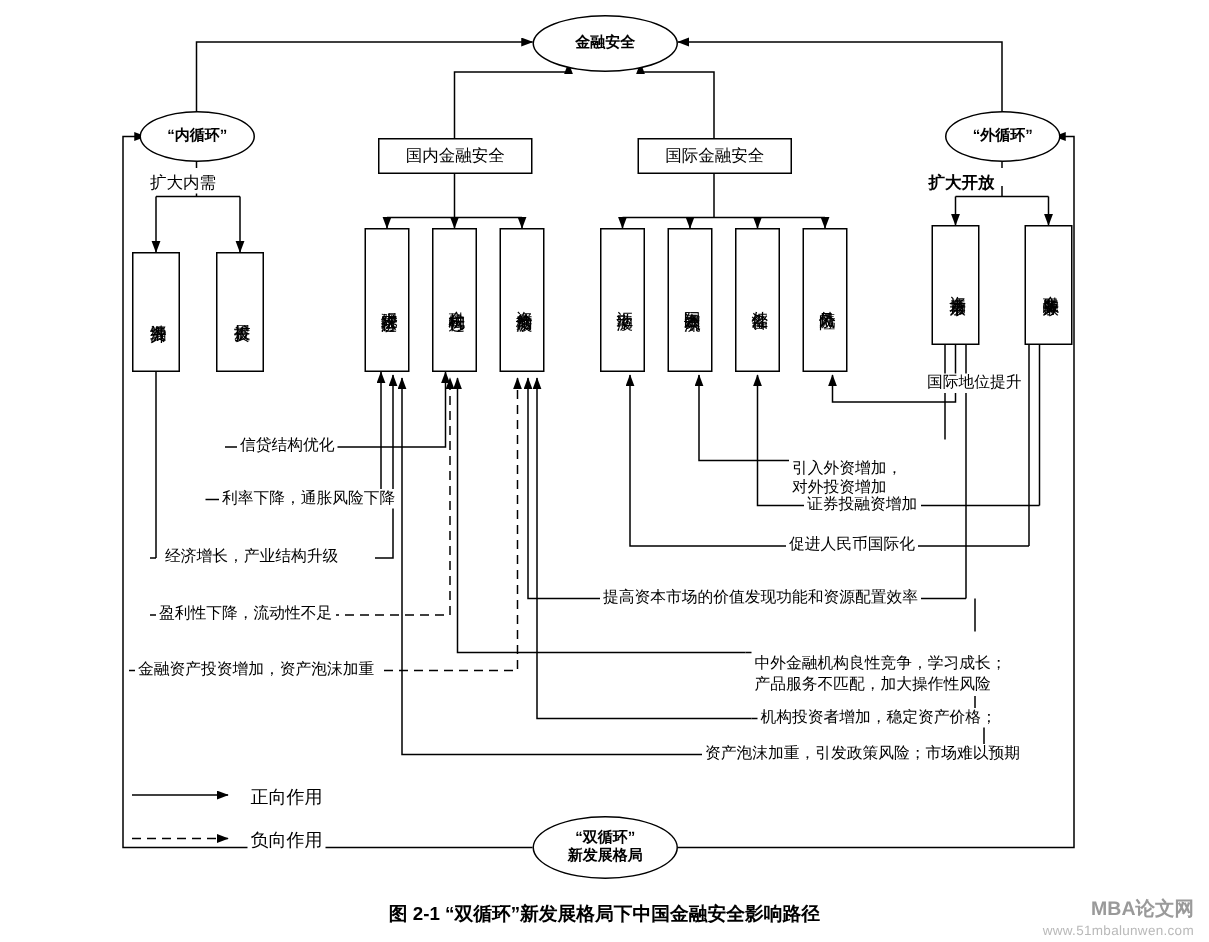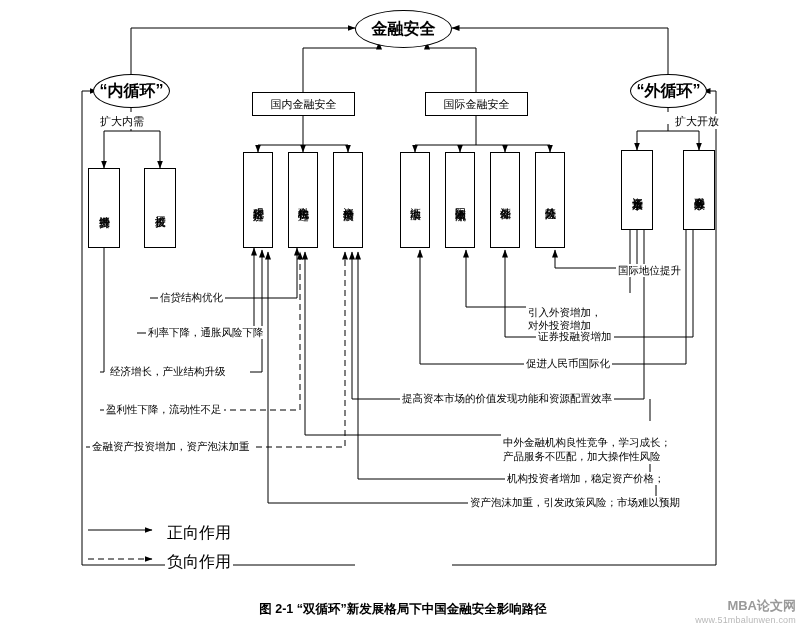--- a/index.html
+++ b/index.html
@@ -47,41 +47,41 @@
     position: absolute;
     box-sizing: border-box;
     border: 1px solid #000;
     border-radius: 50%;
     background: #fff;
     display: flex;
     flex-direction: column;
     align-items: center;
     justify-content: center;
     text-align: right;
-    font-size: 16px;
+    font-size: 10px;
     font-weight: bold;
     line-height: 1.2;
     z-index: 3;
   }
   .lbl {
     position: absolute;
     font-size: 10.5px;
     line-height: 1.25;
     background: #fff;
     padding: 0 2px;
     white-space: nowrap;
     z-index: 4;
   }
   .lbl.two {
     white-space: normal;
     text-align: left;
   }
   .legend-text {
     position: absolute;
-    font-size: 16px;
+    font-size: 12px;
     z-index: 4;
     background: #fff;
     padding: 0 2px;
   }
   .caption {
     position: absolute;
     left: 0;
     width: 806px;
     text-align: center;
     font-size: 12.5px;
@@ -220,21 +220,21 @@
   <div class="ellipse" style="left:93px; top:74px; width:77px; height:34px;">
     <span>“内循环”</span>
   </div>
   <div class="ellipse" style="left:630px; top:74px; width:77px; height:34px;">
     <span>“外循环”</span>
   </div>
 
   <div class="plain" style="left:99px; top:114px;">
     <span>扩大内需</span>
   </div>
-  <div class="plain" style="left:674px; top:114px;">
+  <div class="plain" style="left:618px; top:114px;font-weight:bold;">
     <span>扩大开放</span>
   </div>
 
   <div class="node" style="left:252px; top:92px; width:103px; height:24px;">
     <span>国内金融安全</span>
   </div>
   <div class="node" style="left:425px; top:92px; width:103px; height:24px;">
     <span>国际金融安全</span>
   </div>
 
@@ -268,38 +268,42 @@
     <span>外债风险</span>
   </div>
 
   <div class="node vert" style="left:621px; top:150px; width:32px; height:80px;">
     <span>资本市场开放</span>
   </div>
   <div class="node vert" style="left:683px; top:150px; width:32px; height:80px;">
     <span>金融服务开放</span>
   </div>
 
+  <div class="ellipse" style="left:355px; top:544px; width:97px; height:42px;">
+    <span>“双循环”</span>
+    <span>新发展格局</span>
+  </div>
 
   <div class="lbl" style="left:158px; top:291px;">
     <span>信贷结构优化</span>
   </div>
   <div class="lbl" style="left:146px; top:326px;">
     <span>利率下降，通胀风险下降</span>
   </div>
   <div class="lbl" style="left:108px; top:365px;">
     <span>经济增长，产业结构升级</span>
   </div>
   <div class="lbl" style="left:104px; top:403px;">
     <span>盈利性下降，流动性不足</span>
   </div>
   <div class="lbl" style="left:90px; top:440px;">
     <span>金融资产投资增加，资产泡沫加重</span>
   </div>
 
-  <div class="lbl" style="left:616px; top:264px;">
+  <div class="lbl" style="left:616px; top:249px;">
     <span>国际地位提升</span>
   </div>
   <div class="lbl two" style="left:526px; top:293px; width:104px; white-space:pre-line;">
     <span>引入外资增加，
 对外投资增加</span>
   </div>
   <div class="lbl" style="left:536px; top:330px;">
     <span>证券投融资增加</span>
   </div>
   <div class="lbl" style="left:524px; top:357px;">

